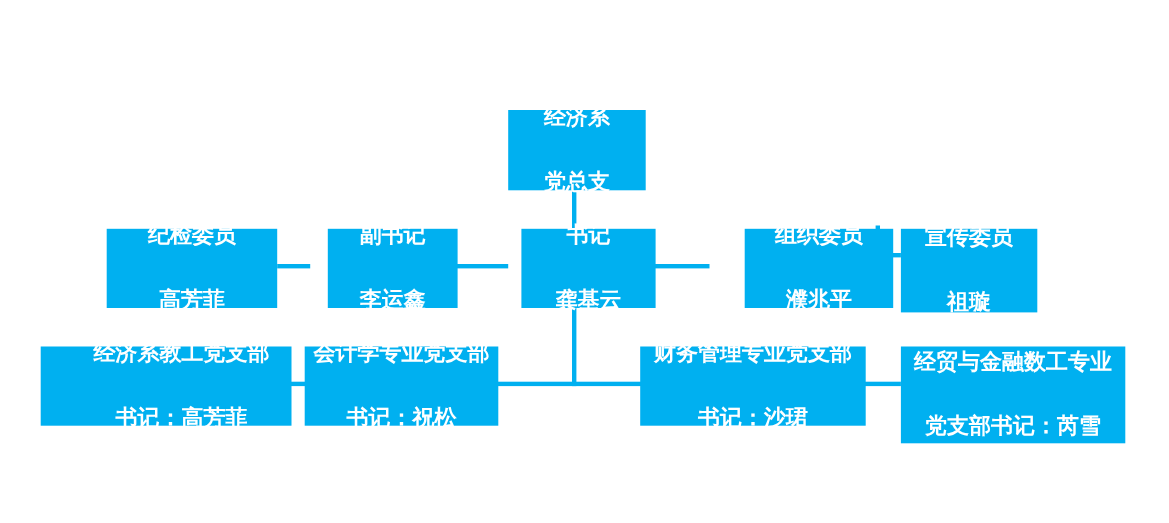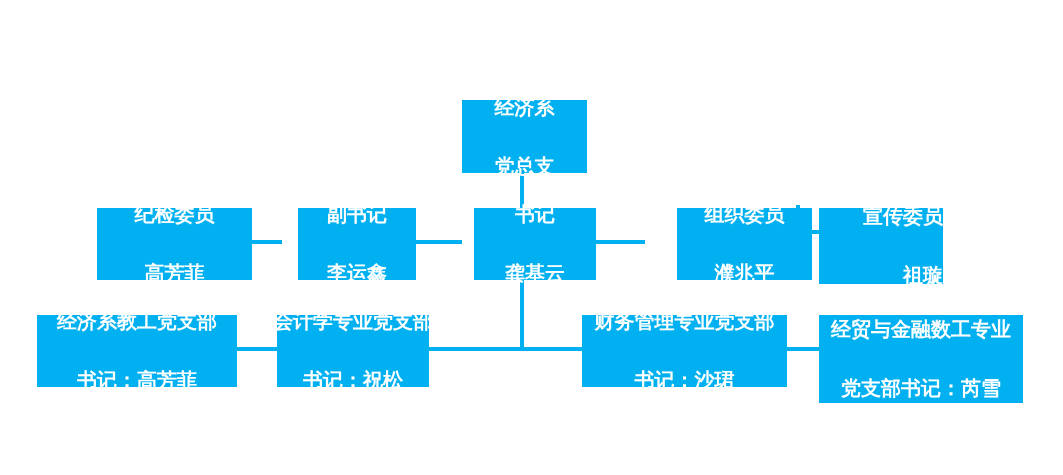--- a/index.html
+++ b/index.html
@@ -37,23 +37,23 @@
     position: absolute;
     background: #00b0f0;
     z-index: 1;
   }
   
   #n-root      { left: 462px; top: 100px; width: 125px; height: 73px; }
   #n-jijian    { left:  97px; top: 208px; width: 155px; height: 72px; }
   #n-fushuji   { left: 282px; top: 208px; width: 118px; height: 72px; margin-left: 16px; }
   #n-shuji     { left: 462px; top: 208px; width: 122px; height: 72px; margin-left: 12px; }
   #n-zuzhi     { left: 645px; top: 208px; width: 135px; height: 72px; margin-left: 32px; }
-  #n-xuanchuan { left: 819px; top: 208px; width: 124px; height: 76px; align-items: flex-end; }
-  #n-b1        { left:  37px; top: 315px; width: 200px; height: 72px; }
-  #n-b2        { left: 277px; top: 315px; width: 152px; height: 72px; align-items: center; }
+  #n-xuanchuan { left: 819px; top: 208px; width: 124px; height: 76px; }
+  #n-b1        { left:  37px; top: 315px; width: 200px; height: 72px; padding-left: 28px; }
+  #n-b2        { left: 277px; top: 315px; width: 176px; height: 72px; align-items: center; }
   #n-b3        { left: 582px; top: 315px; width: 205px; height: 72px; }
   #n-b4        { left: 819px; top: 315px; width: 204px; height: 88px; }
   
   #l-top-v     { left: 520px; top: 173px; width:   4px; height: 36px; }
   #l-h1        { left: 252px; top: 240px; width:  30px; height:  4px; }
   #l-h2        { left: 400px; top: 240px; width:  62px; height:  4px; }
   #l-h3        { left: 584px; top: 240px; width:  61px; height:  4px; }
   #l-h4        { left: 780px; top: 242px; width:  20px; height:  4px; }
   #l-stub-v    { left: 796px; top: 205px; width:   4px; height: 60px; }
   #l-h5        { left: 798px; top: 230px; width:  21px; height:  4px; }

